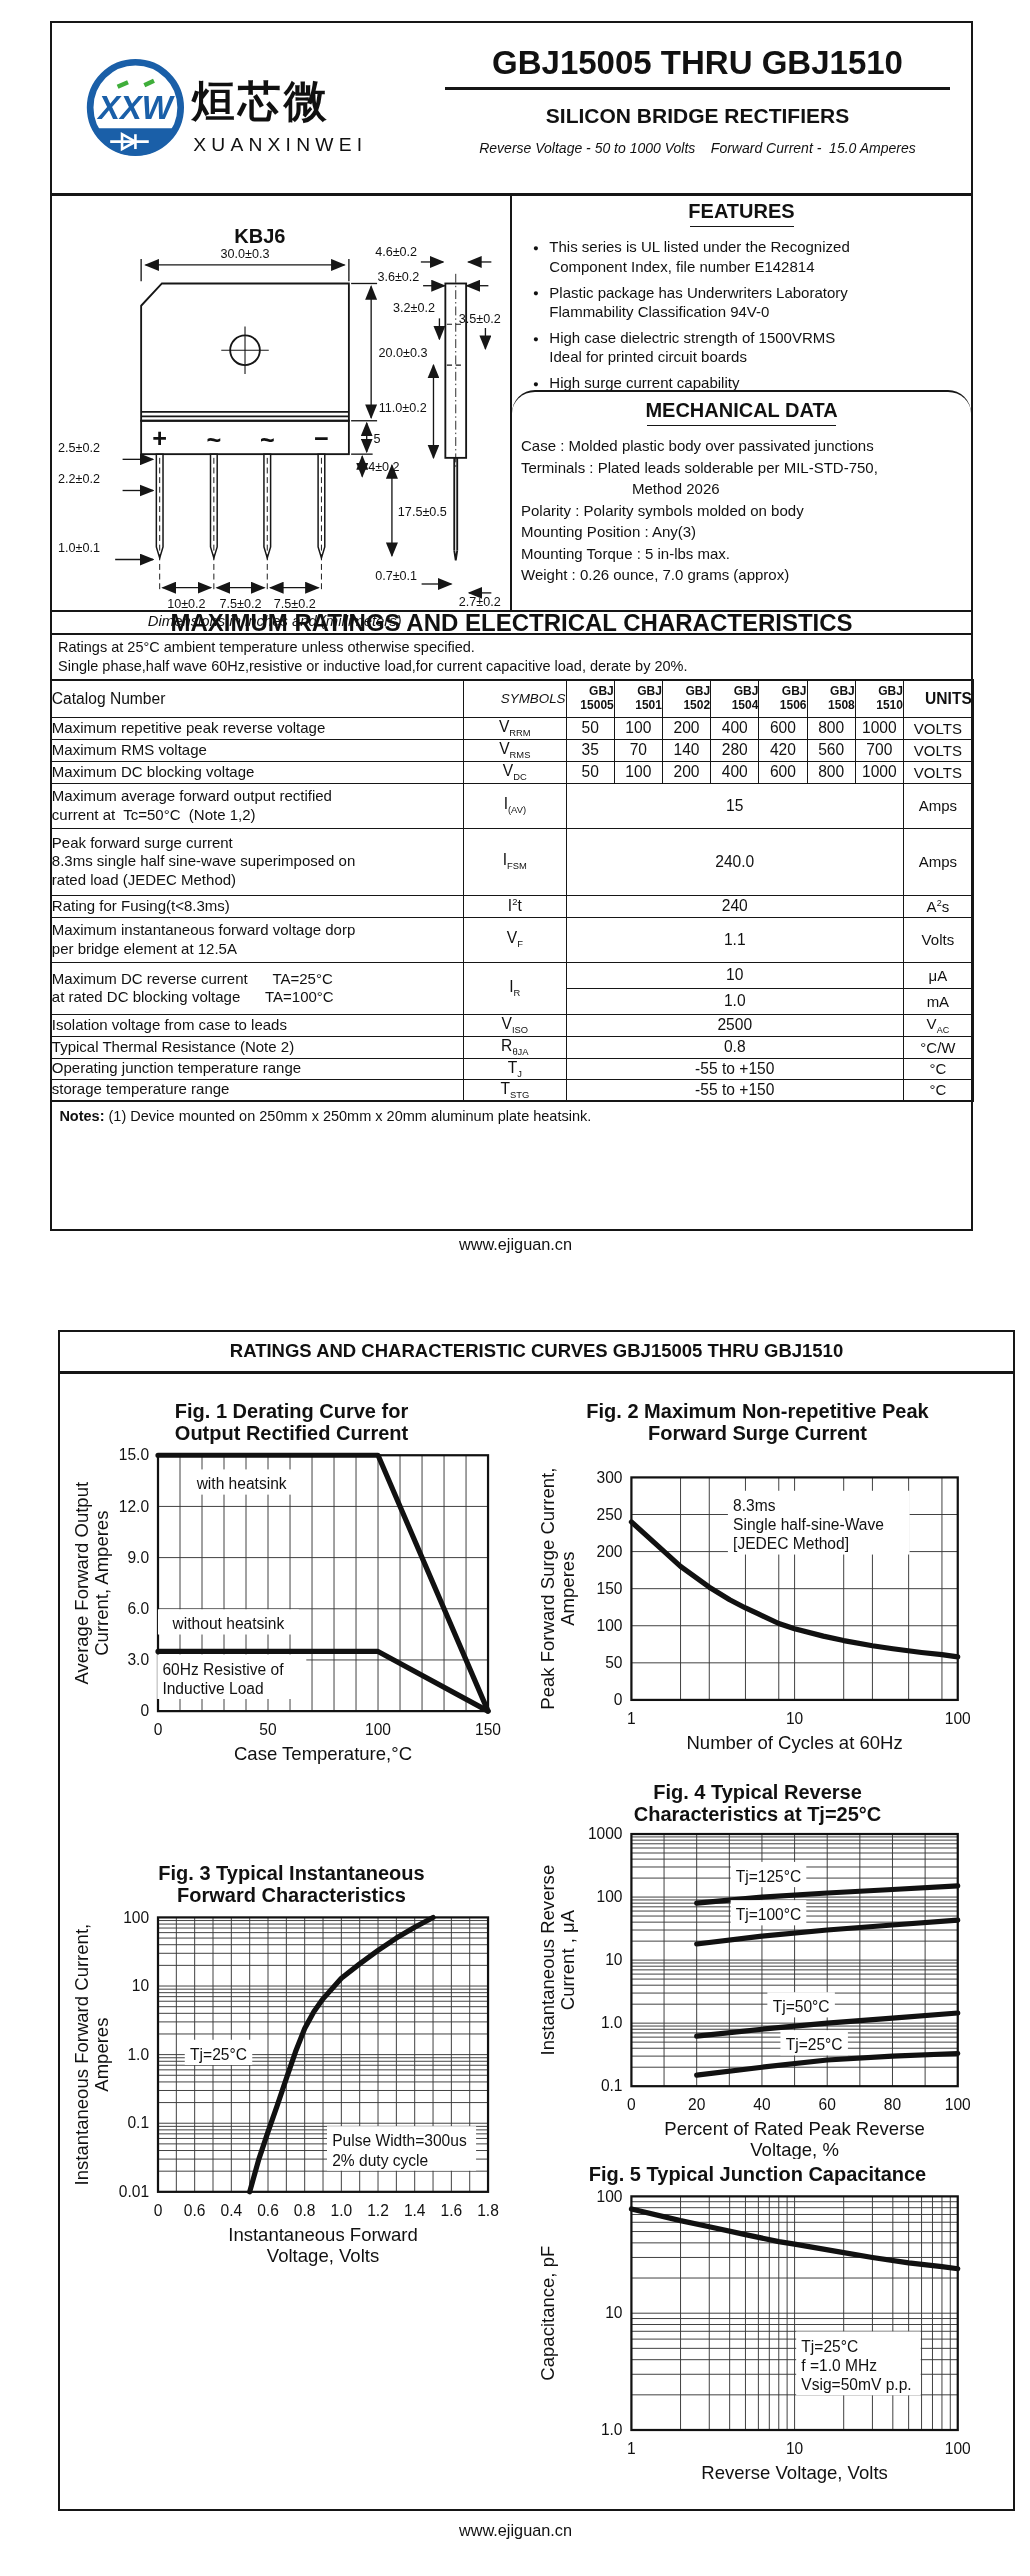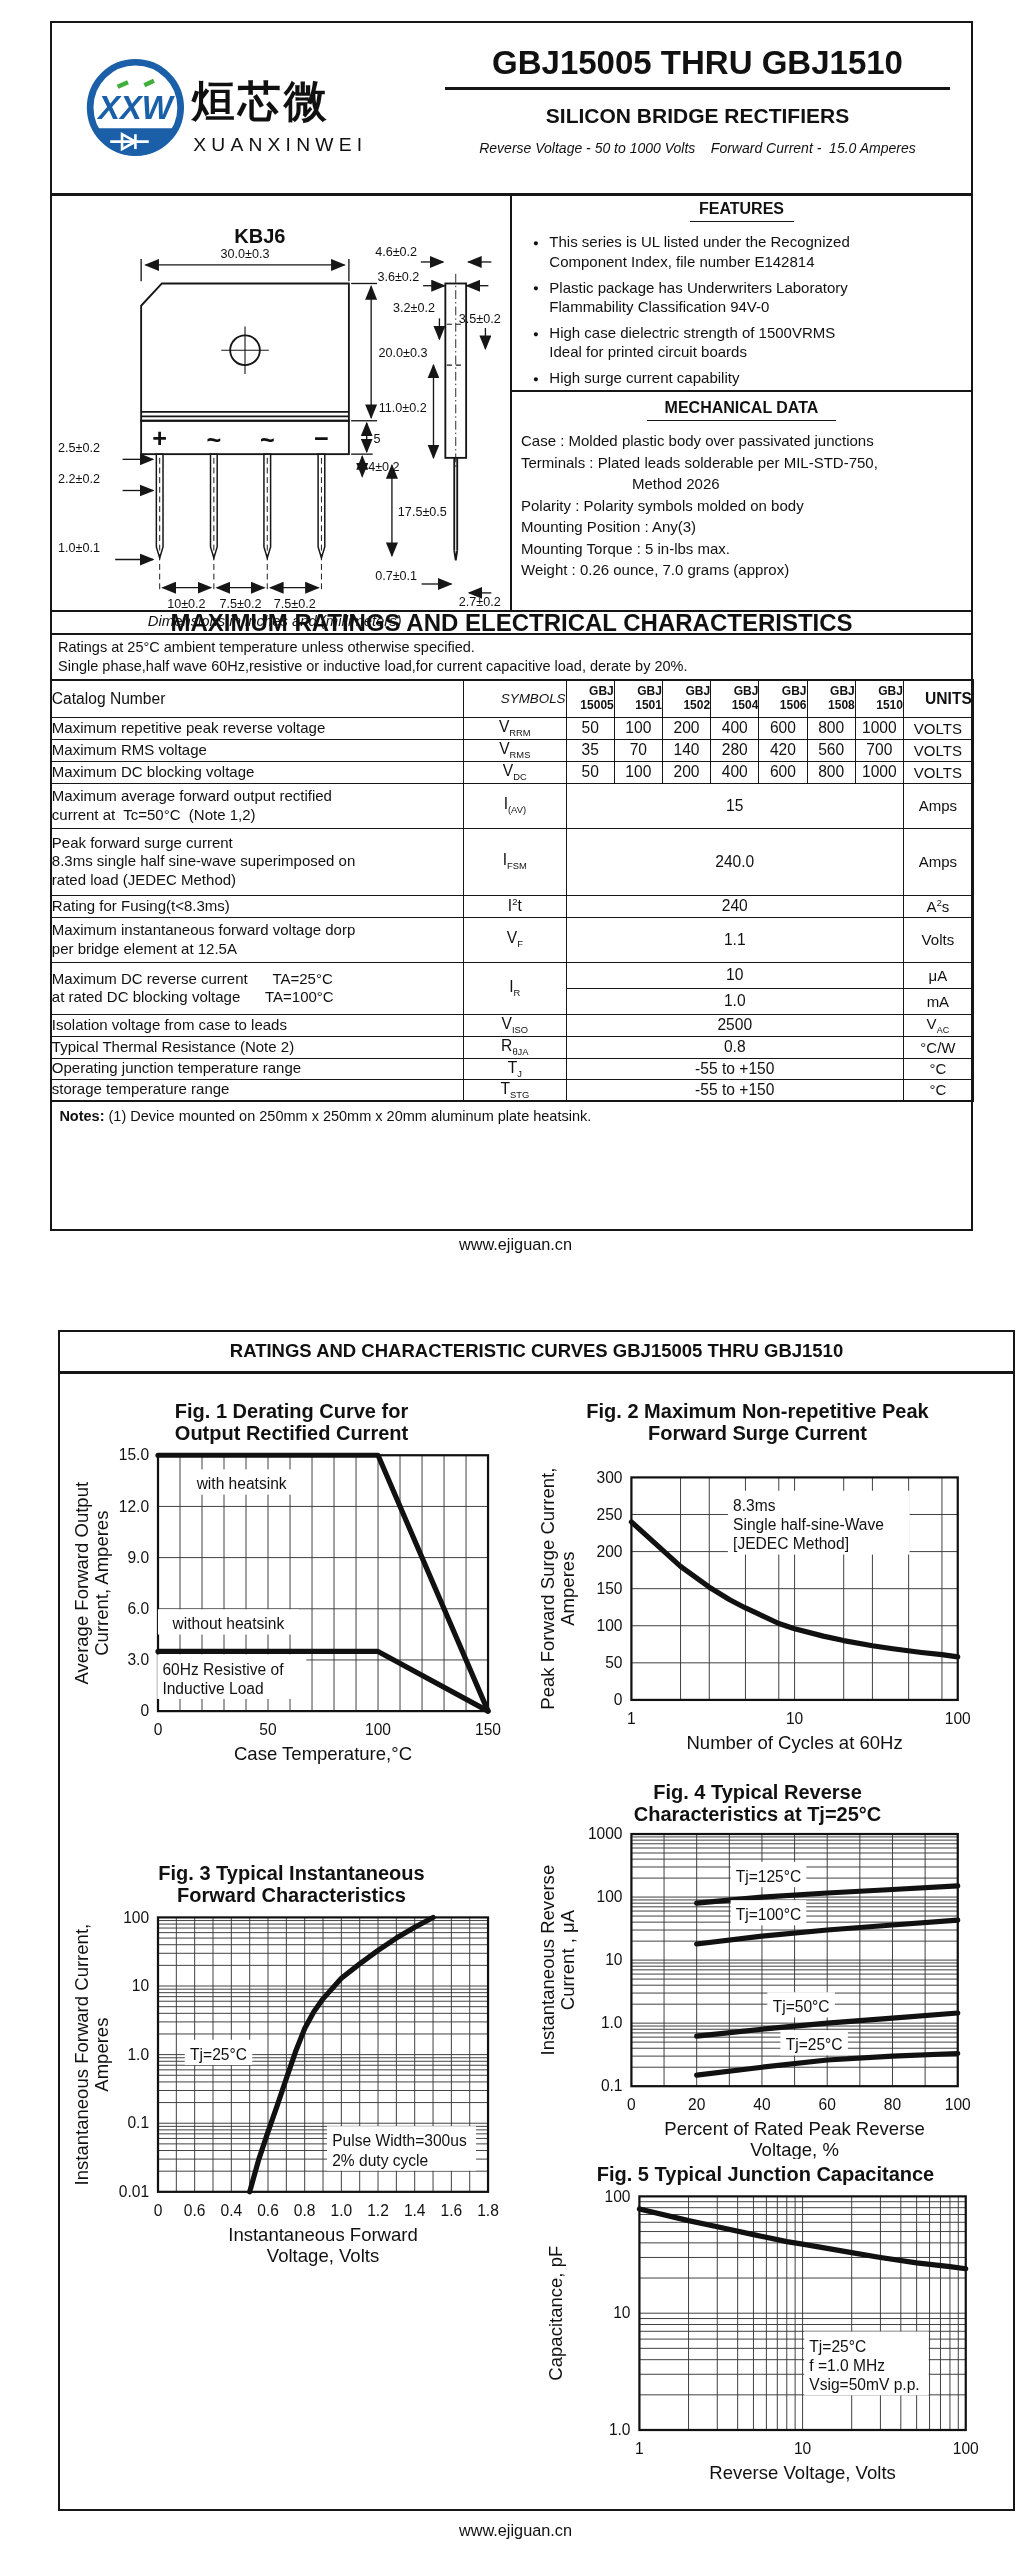--- a/index.html
+++ b/index.html
@@ -11,22 +11,22 @@
   #logo{position:absolute;left:30px;top:28px;}
   #title-block{position:absolute;left:386px;top:21px;width:519px;text-align:center;}
   #doc-title{font-size:33px;font-weight:bold;letter-spacing:0px;}
   #title-rule{height:3.7px;background:#161616;margin:4.5px 7.4px 0 7.4px;}
   #doc-subtitle{font-size:21px;font-weight:bold;margin-top:13.4px;}
   #doc-tagline{font-size:14px;font-style:italic;margin-top:12px;white-space:pre;}
   #drawing-section{position:absolute;left:0;top:170px;width:100%;height:417px;}
   #pkg-cell{position:absolute;left:0;top:0;width:458px;height:417px;margin-top:20px;}
   #right-col{position:absolute;left:458px;top:0;right:0;bottom:0;border-left:2.2px solid #161616;}
   #features-box{position:absolute;left:0;top:0;right:0;height:197px;}
-  #mech-box{position:absolute;left:0;top:197px;right:0;bottom:0;border-top:2.2px solid #161616;}
-  .panel-heading{font-size:16px;font-weight:bold;text-align:center;margin-top:7.4px;}
+  #mech-box{position:absolute;left:0;top:197px;right:0;bottom:0;border-top:2.2px solid #161616;border-radius:23px;}
+  .panel-heading{font-size:20px;font-weight:bold;text-align:center;margin-top:7.4px;}
   .heading-rule{height:1.5px;background:#161616;margin:2.2px auto 0 auto;}
   #features-list{margin:10.4px 7.4px 0 21px;padding:0;list-style:none;}
   #features-list li{position:relative;padding-left:16.3px;font-size:15px;line-height:19.3px;margin-bottom:6.7px;}
   #features-list li::before{content:"●";position:absolute;left:0;top:0.7px;font-size:9.6px;}
   #mech-lines{margin:9px 6px 0 9px;font-size:15px;line-height:21.5px;}
   .mech-line.indent{padding-left:111px;}
   #banner-row{position:absolute;left:0;top:587px;width:100%;height:25px;border-top:2.2px solid #161616;border-bottom:2.2px solid #161616;
               font-size:24px;font-weight:bold;text-align:center;line-height:22px;box-sizing:border-box;}
   #conditions{position:absolute;left:0;top:610px;width:100%;height:46px;font-size:14.5px;line-height:19.3px;padding:4.5px 0 0 6px;box-sizing:border-box;}
   #ratings-table{position:absolute;left:-2.2px;top:656px;width:924px;border-collapse:collapse;table-layout:fixed;}
@@ -658,21 +658,21 @@
           <text x="118" y="359" text-anchor="end" font-size="21" fill="#111">0.1</text>
           <text x="118" y="274" text-anchor="end" font-size="21" fill="#111">1.0</text>
           <text x="118" y="189" text-anchor="end" font-size="21" fill="#111">10</text>
           <text x="118" y="104" text-anchor="end" font-size="21" fill="#111">100</text>
           <text x="118" y="19" text-anchor="end" font-size="21" fill="#111">1000</text>
           <text x="350" y="418" text-anchor="middle" font-size="25" fill="#111">Percent of Rated Peak Reverse</text>
           <text x="350" y="446" text-anchor="middle" font-size="25" fill="#111">Voltage, %</text>
           <text x="26" y="182" text-anchor="middle" font-size="25" fill="#111" transform="rotate(-90 26 182)">Instantaneous Reverse</text>
           <text x="53" y="182" text-anchor="middle" font-size="25" fill="#111" transform="rotate(-90 53 182)">Current , μA</text>
         </svg></div>
-    <div class="fig" id="fig5" style="left:475px;top:831px;margin-left:8px;"><div class="fig-title">
+    <div class="fig" id="fig5" style="left:475px;top:831px;"><div class="fig-title">
           <div>Fig. 5 Typical Junction Capacitance</div>
         </div><svg width="445" height="312" viewBox="0 0 600 420">
           <rect x="0" y="0" width="600" height="420" fill="#fff"></rect>
           <line x1="196.22659904607588" y1="15" x2="196.22659904607588" y2="330" stroke="#3a3a3a" stroke-width="1.3"></line>
           <line x1="234.96667603832572" y1="15" x2="234.96667603832572" y2="330" stroke="#3a3a3a" stroke-width="1.3"></line>
           <line x1="262.45319809215175" y1="15" x2="262.45319809215175" y2="330" stroke="#3a3a3a" stroke-width="1.3"></line>
           <line x1="283.7734009539241" y1="15" x2="283.7734009539241" y2="330" stroke="#3a3a3a" stroke-width="1.3"></line>
           <line x1="301.1932750844016" y1="15" x2="301.1932750844016" y2="330" stroke="#3a3a3a" stroke-width="1.3"></line>
           <line x1="315.9215688031365" y1="15" x2="315.9215688031365" y2="330" stroke="#3a3a3a" stroke-width="1.3"></line>
           <line x1="328.67979713822757" y1="15" x2="328.67979713822757" y2="330" stroke="#3a3a3a" stroke-width="1.3"></line>

